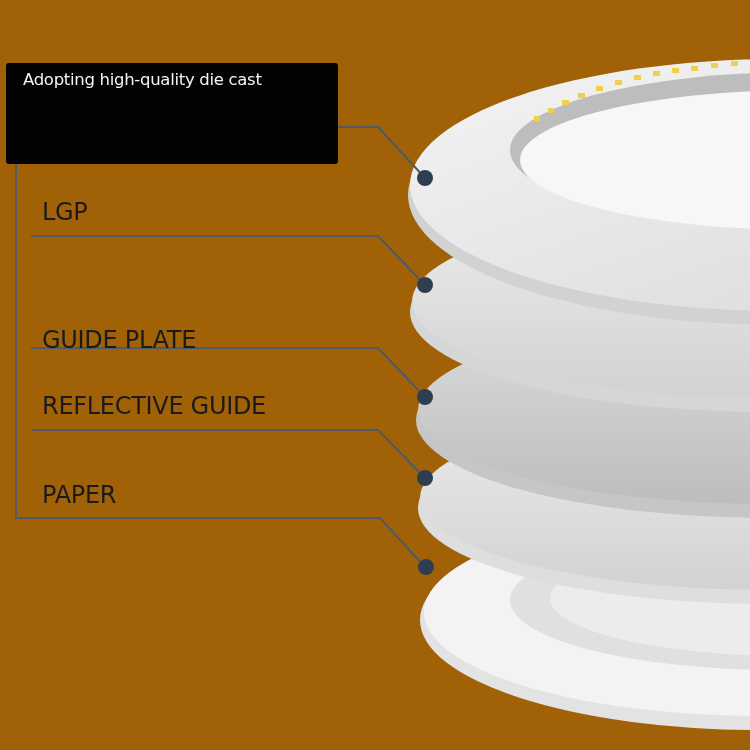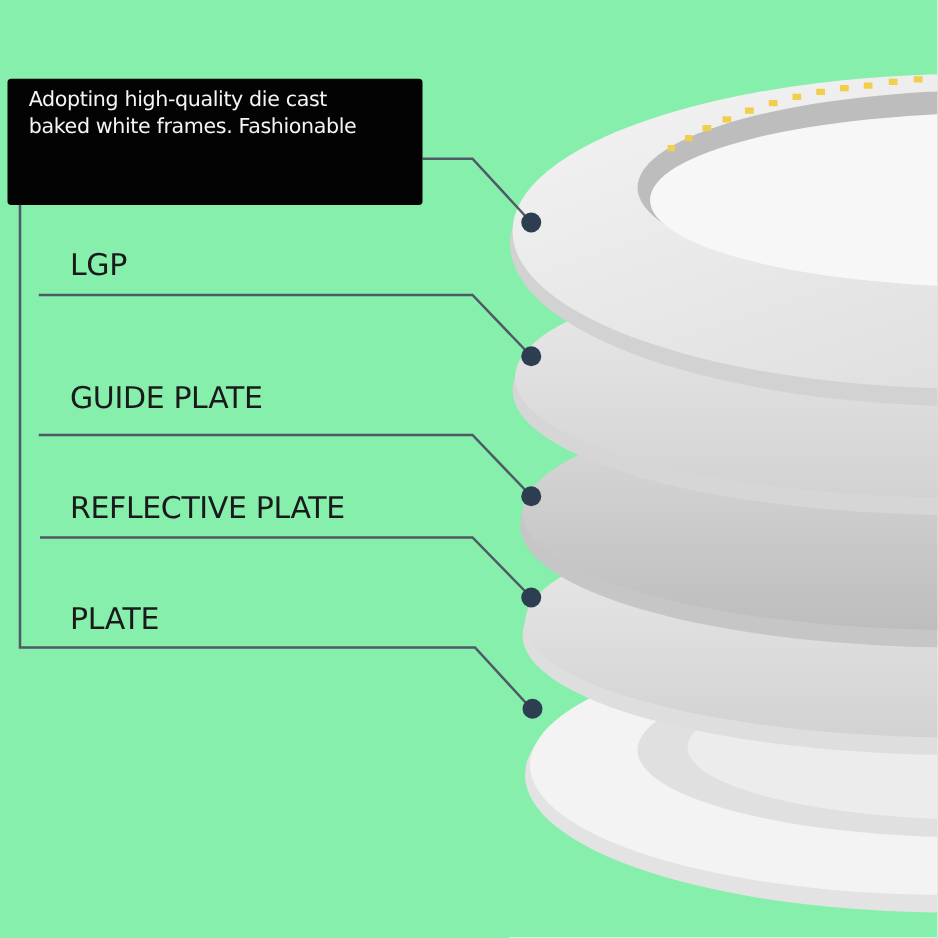--- a/index.html
+++ b/index.html
@@ -1,20 +1,20 @@
 <!DOCTYPE html>
 <html><head>
 <meta charset="utf-8">
 <style>
   html,body{margin:0;padding:0;background:#fff;}
-  #stage{position:relative;width:750px;height:750px;overflow:hidden;background:#86efac;font-family:"DejaVu Sans","Liberation Sans",sans-serif;}
+  #stage{position:relative;width:750px;height:750px;overflow:hidden;background:#a16207;font-family:"DejaVu Sans","Liberation Sans",sans-serif;}
   svg.art{position:absolute;left:0;top:0;}
   .callout{position:absolute;left:6px;top:63px;width:332px;height:101px;background:#030303;border-radius:3px;box-sizing:border-box;padding:7px 0 0 17px;color:#f4f4f4;font-size:16.5px;line-height:20.5px;letter-spacing:-0.3px;}
   .callout span{display:block;white-space:nowrap;}
-  .label{position:absolute;left:42px;color:#1a1a1a;font-size:24px;letter-spacing:-0.3px;white-space:nowrap;margin-left:14px;}
+  .label{position:absolute;left:42px;color:#1a1a1a;font-size:24px;letter-spacing:-0.3px;white-space:nowrap;}
 </style>
 </head>
 <body>
 
 <div id="stage">
   <svg class="art" width="750" height="750" viewBox="0 0 750 750">
     <defs>
       <linearGradient id="g1" x1="0" y1="0" x2="1" y2="1">
           <stop offset="0" stop-color="#f4f4f4"></stop>
           <stop offset="1" stop-color="#d8d8d8"></stop>
@@ -83,20 +83,19 @@
       <circle cx="425" cy="178" r="8"></circle>
         <circle cx="425" cy="285" r="8"></circle>
       <circle cx="425" cy="397" r="8"></circle>
         <circle cx="425" cy="478" r="8"></circle>
       <circle cx="426" cy="567" r="8"></circle>
     </g>
   </svg>
 
   <div class="callout">
     <span>Adopting high-quality die cast</span>
-    <span>baked white frames. Fashionable</span>
   </div>
 
   <div class="label" style="top:198px">LGP</div>
-  <div class="label" style="top:304px">GUIDE PLATE</div>
-  <div class="label" style="top:392px">REFLECTIVE PLATE</div>
-  <div class="label" style="top:481px">PLATE</div>
+  <div class="label" style="top:326px">GUIDE PLATE</div>
+  <div class="label" style="top:392px">REFLECTIVE GUIDE</div>
+  <div class="label" style="top:481px">PAPER</div>
 </div>
 
 </body></html>

